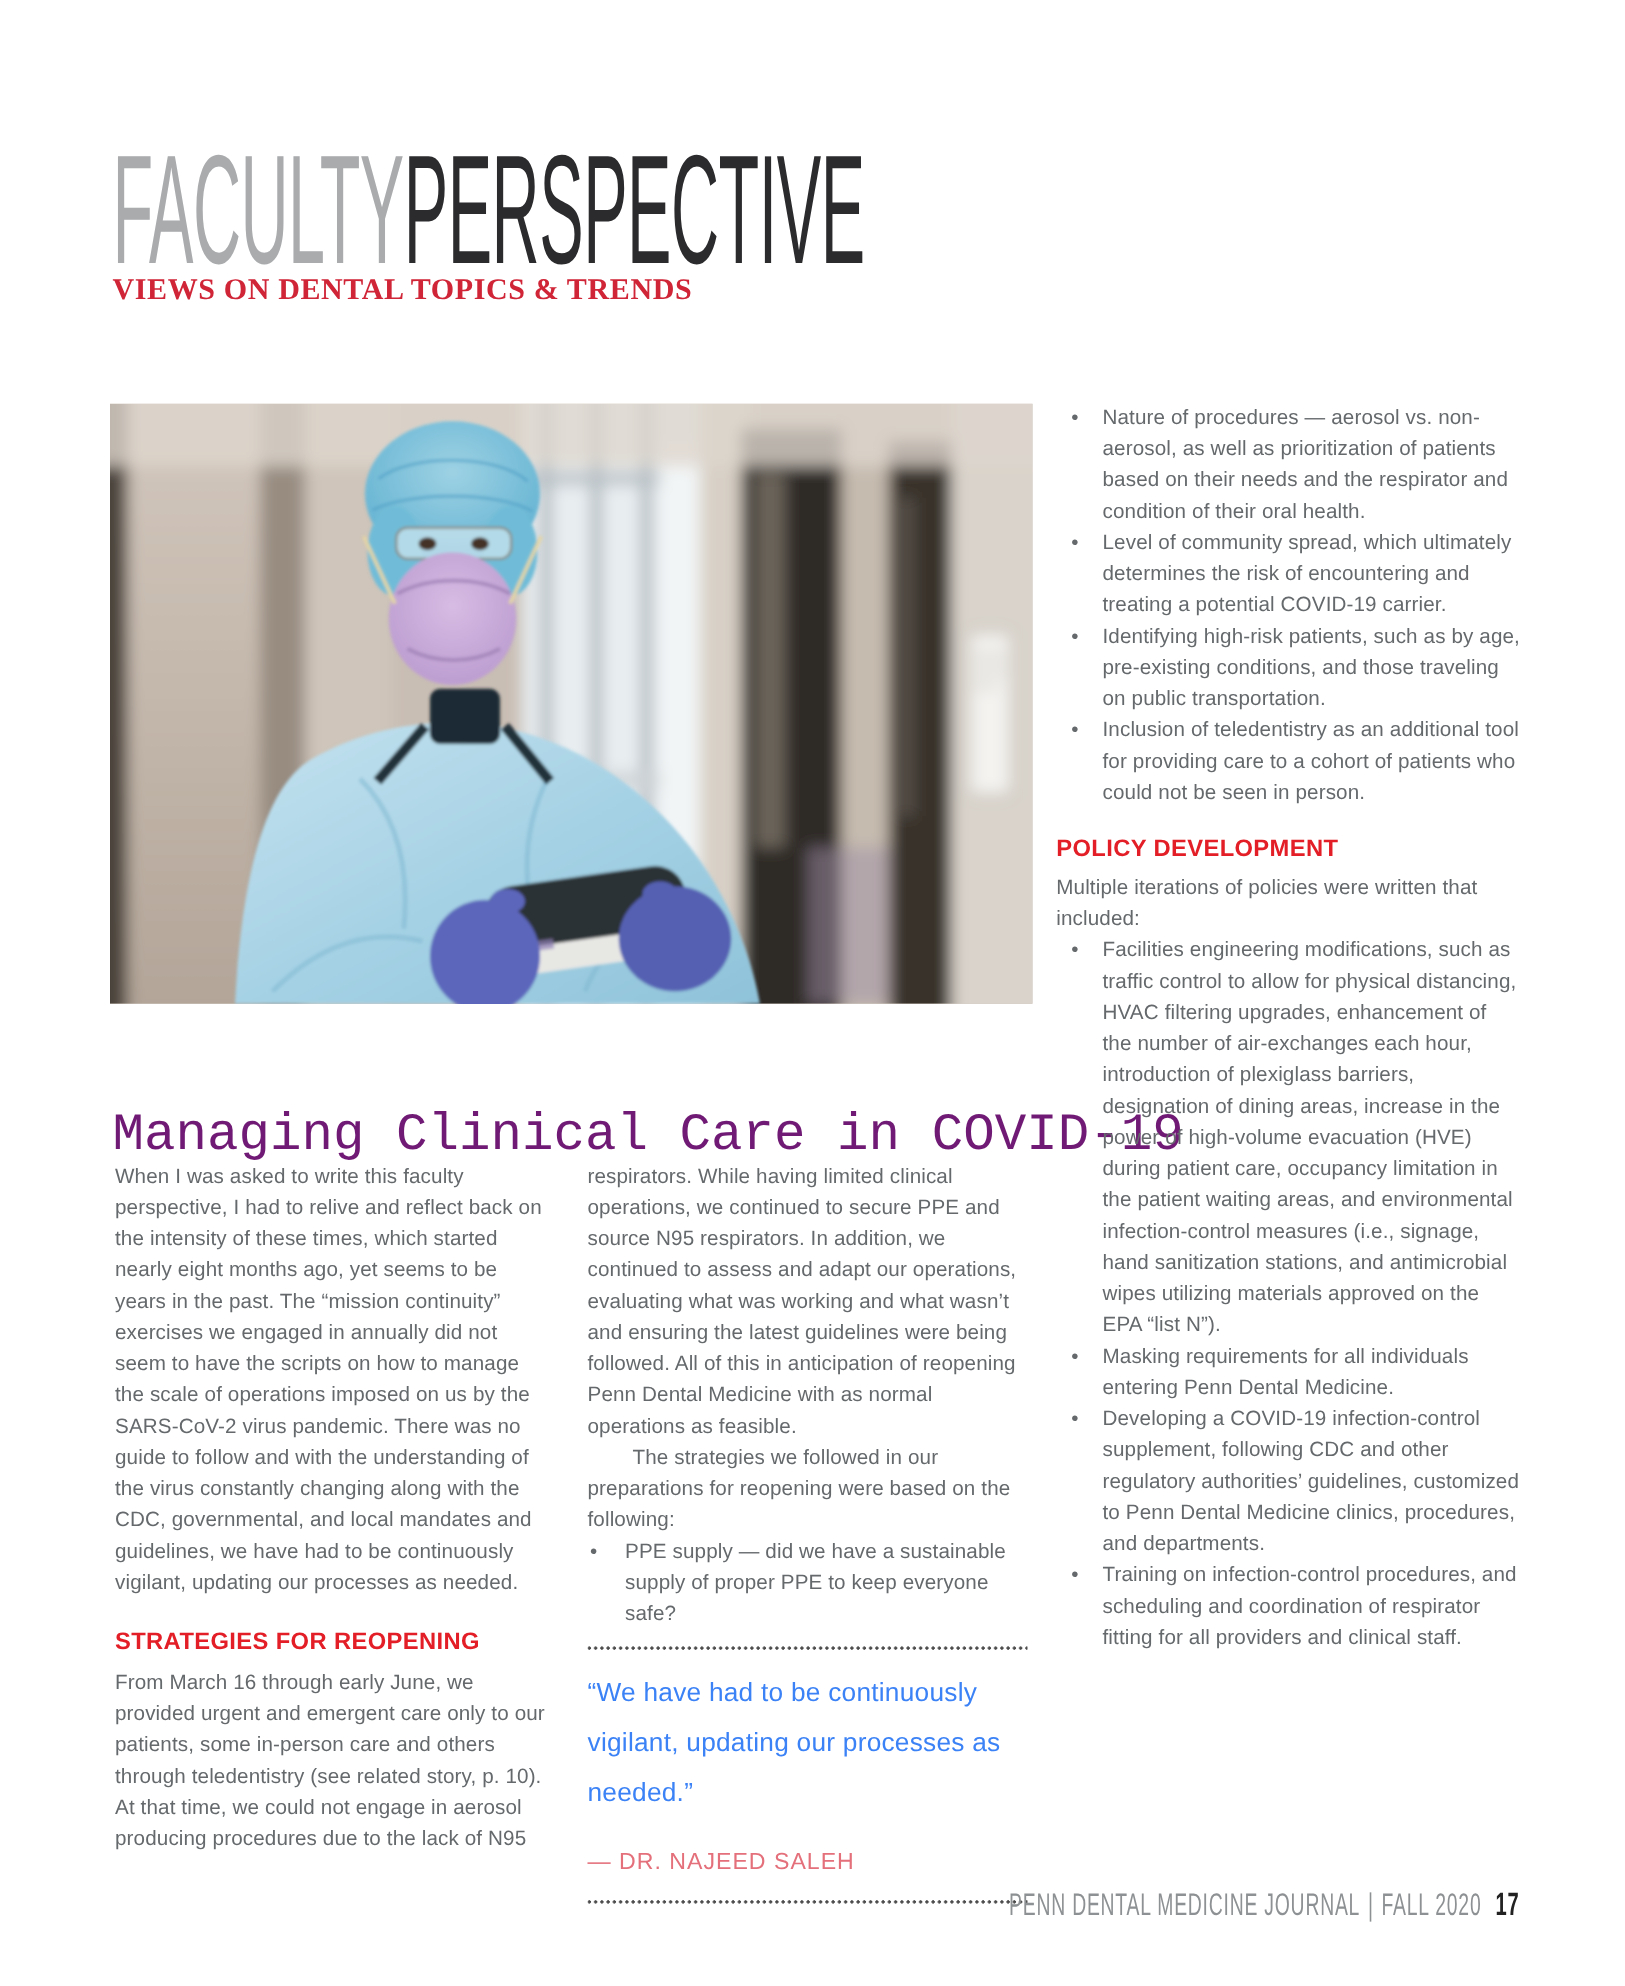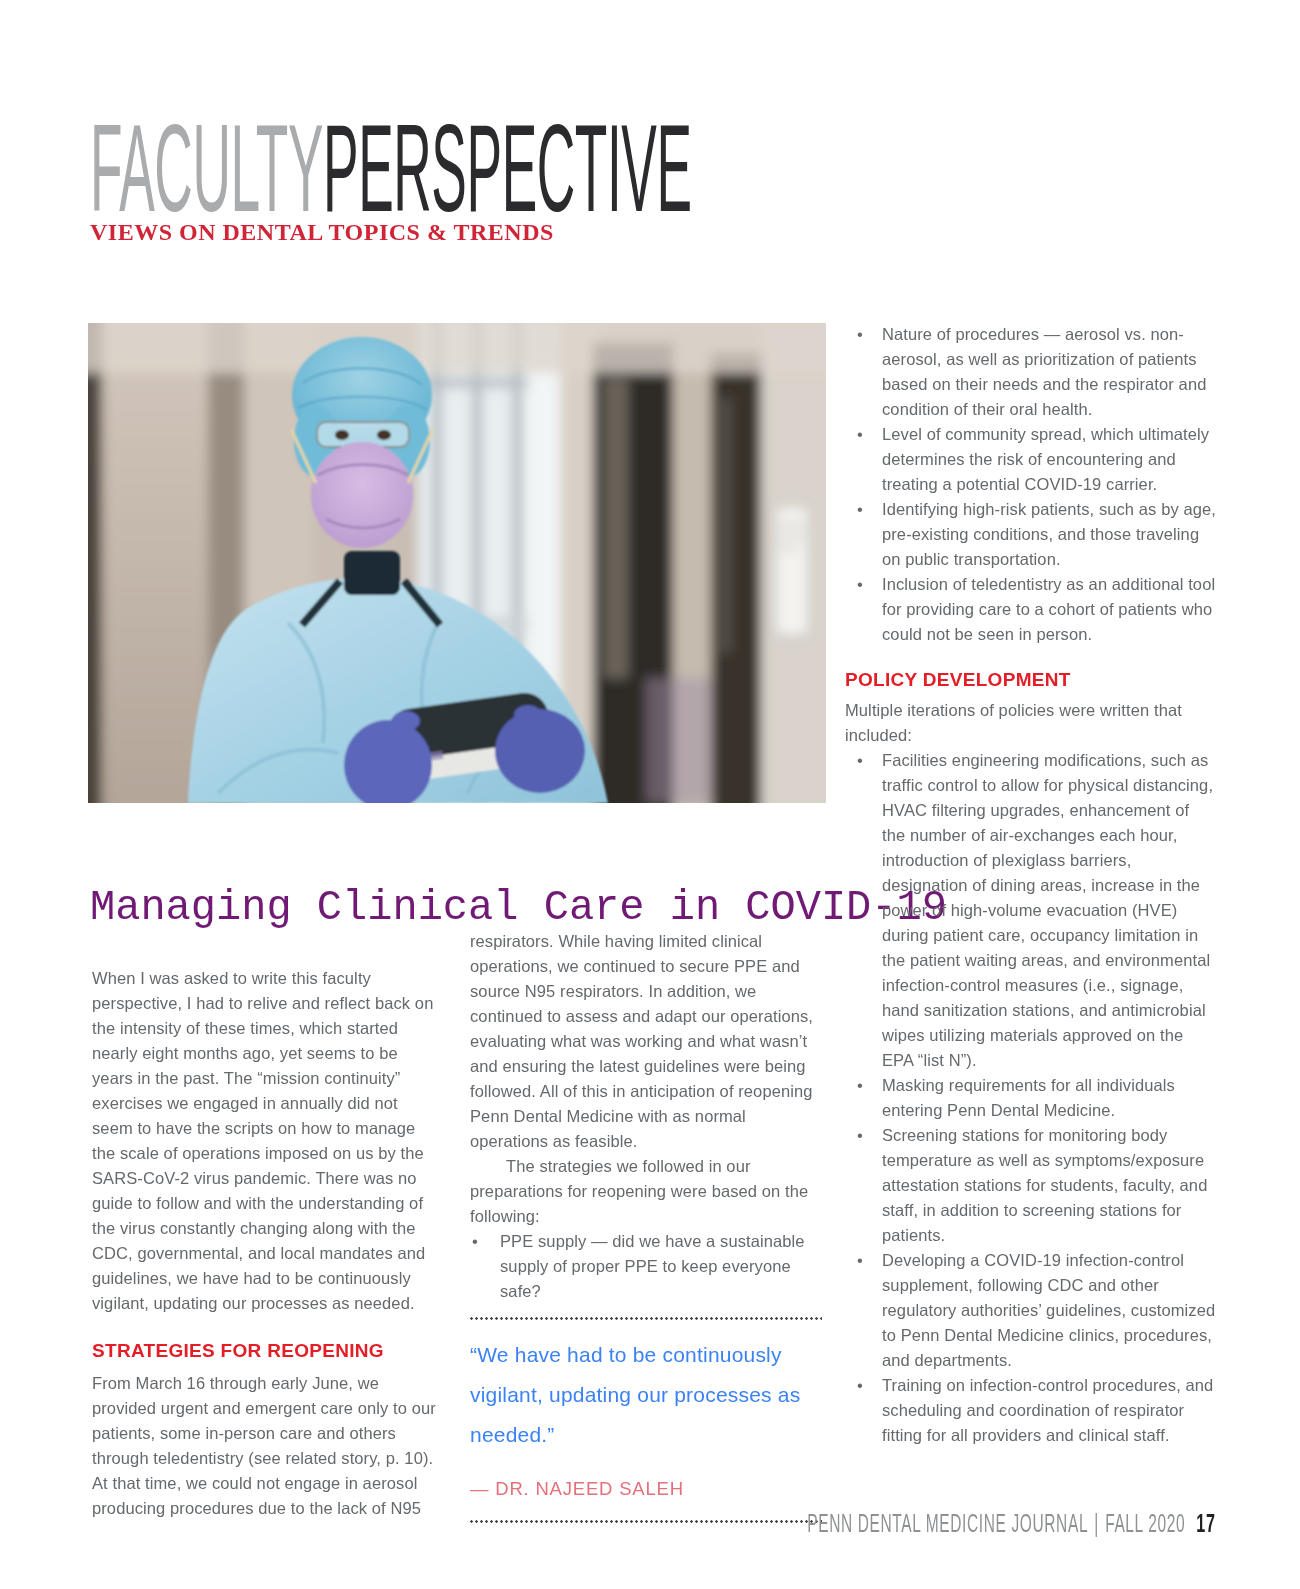--- a/index.html
+++ b/index.html
@@ -21,21 +21,21 @@
   .caption-bar{position:absolute;left:88px;top:803px;width:738px;height:47px;background:#dce3e9;}
   .caption-bar span{display:block;padding-left:24px;line-height:47px;
           font-family:"Liberation Serif",serif;font-style:italic;font-size:19px;color:#71808a;}
 
   
   .headline{position:absolute;left:90px;top:856px;font-family:Liberation Mono, monospace;
             font-size:42px;font-weight:400;color:#701a75;}
 
   
   .col{position:absolute;font-size:16.5px;line-height:25px;color:#65696c;letter-spacing:0.1px;}
-  .col1{left:92px;top:966px;width:348px;}
+  .col1{left:92px;top:929px;width:348px;}
   .col2{left:470px;top:929px;width:352px;}
   .col3{left:845px;top:322px;width:372px;}
   .col p{margin:0;}
   .sec-head{font-size:19px;font-weight:700;color:#e31e26;letter-spacing:0.3px;margin:22px 0 8px 0;}
   .col3 .sec-head{margin:20px 0 6px 0;}
   .indent{text-indent:36px;}
 
   ul.bullets{list-style:none;margin:0;padding:0;}
   ul.bullets li{position:relative;padding-left:37px;margin:0;}
   ul.bullets li::before{content:"\2022";position:absolute;left:12px;top:0;color:#65696c;}
@@ -180,21 +180,20 @@
       <li>Nature of procedures — aerosol vs. non-aerosol, as well as prioritization of patients based on their needs and the respirator and condition of their oral health.</li>
       <li>Level of community spread, which ultimately determines the risk of encountering and treating a potential COVID-19 carrier.</li>
       <li>Identifying high-risk patients, such as by age, pre-existing conditions, and those traveling on public transportation.</li>
       <li>Inclusion of teledentistry as an additional tool for providing care to a cohort of patients who could not be seen in person.</li>
     </ul>
     <h3 class="sec-head">POLICY DEVELOPMENT</h3>
     <p>Multiple iterations of policies were written that included:</p>
     <ul class="bullets">
       <li>Facilities engineering modifications, such as traffic control to allow for physical distancing, HVAC filtering upgrades, enhancement of the number of air-exchanges each hour, introduction of plexiglass barriers, designation of dining areas, increase in the power of high-volume evacuation (HVE) during patient care, occupancy limitation in the patient waiting areas, and environmental infection-control measures (i.e., signage, hand sanitization stations, and antimicrobial wipes utilizing materials approved on the EPA “list N”).</li>
       <li>Masking requirements for all individuals entering Penn Dental Medicine.</li>
-      <li>Screening stations for monitoring body temperature as well as symptoms/exposure attestation stations for students, faculty, and staff, in addition to screening stations for patients.</li>
       <li>Developing a COVID-19 infection-control supplement, following CDC and other regulatory authorities’ guidelines, customized to Penn Dental Medicine clinics, procedures, and departments.</li>
       <li>Training on infection-control procedures, and scheduling and coordination of respirator fitting for all providers and clinical staff.</li>
     </ul>
   </div>
 
   <div class="footer">
     <span>PENN DENTAL MEDICINE JOURNAL</span><span class="sep">|</span><span>FALL 2020</span><span class="pagenum">17</span>
   </div>
 
 </div>

